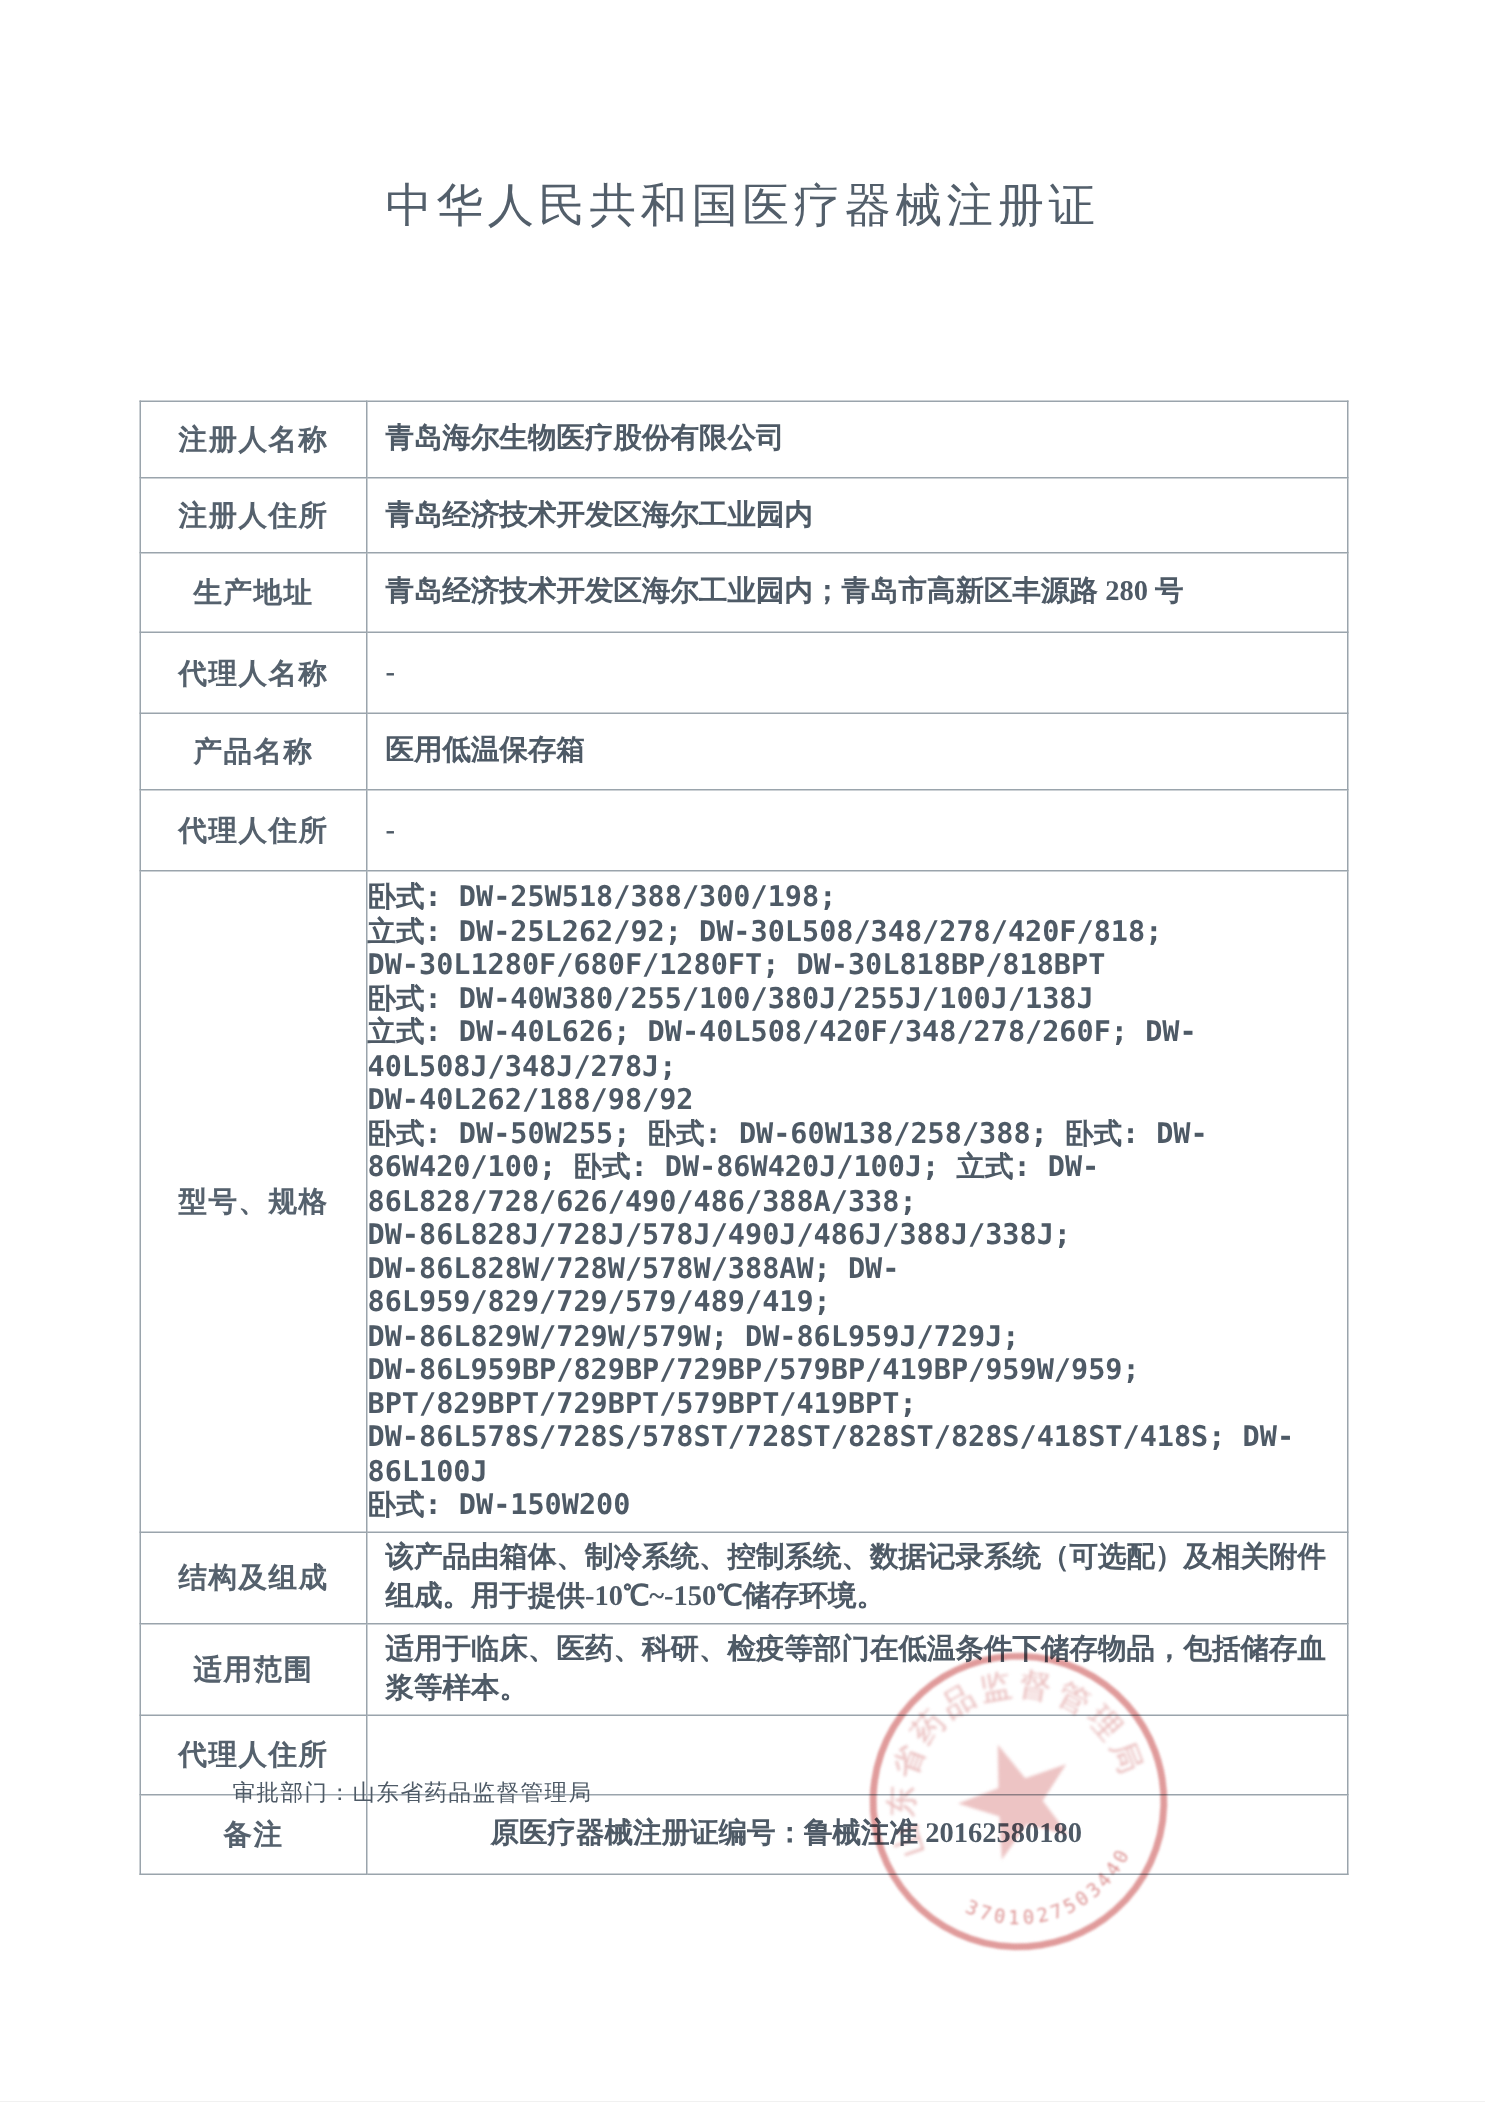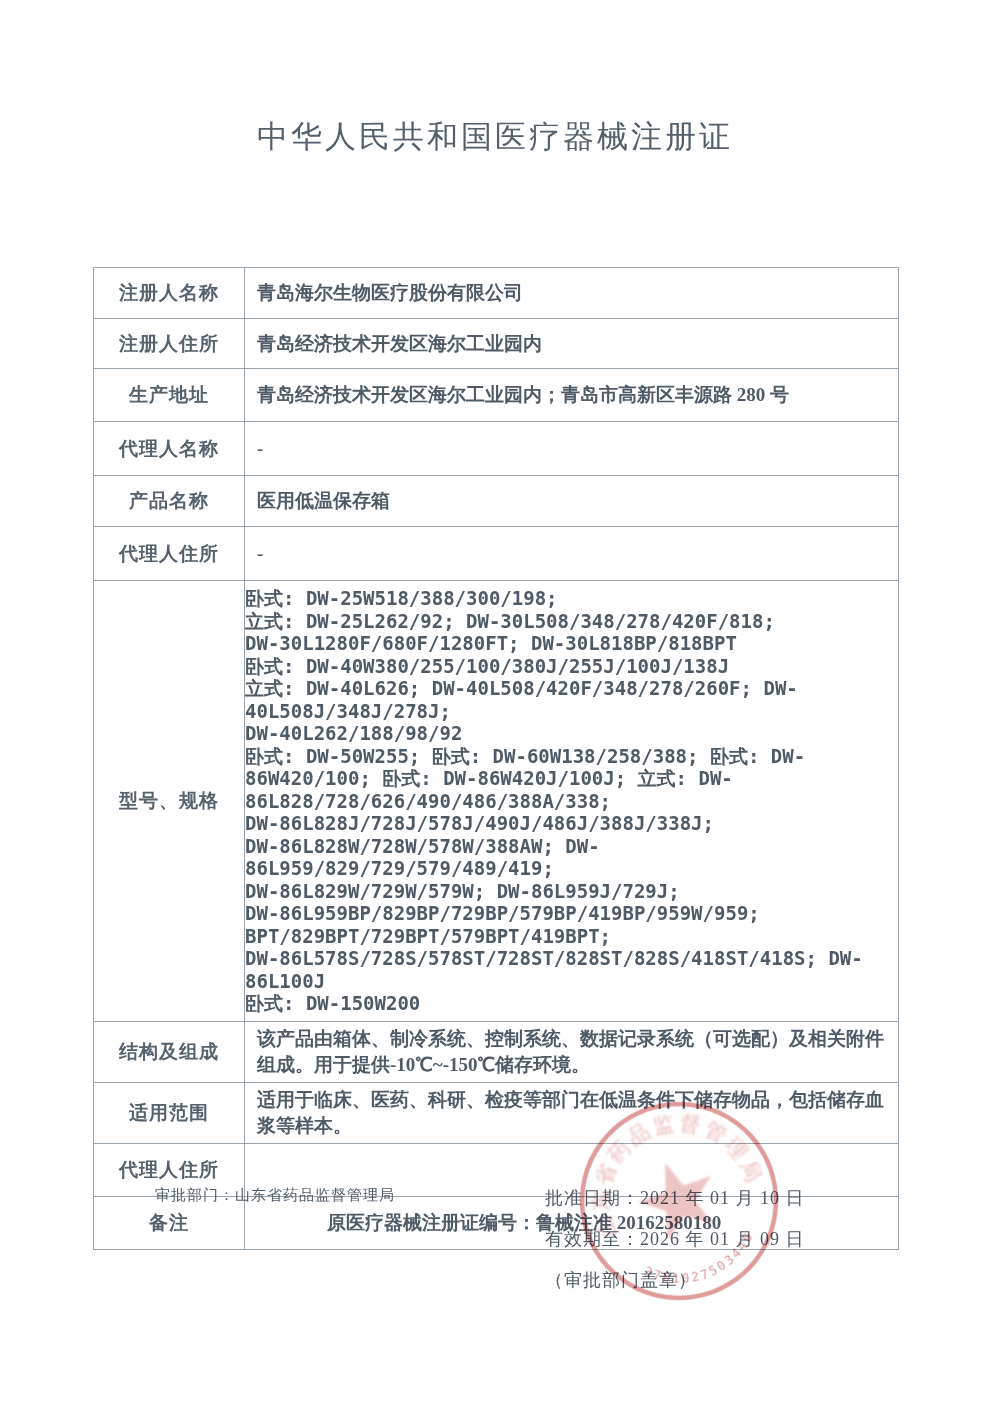--- a/index.html
+++ b/index.html
@@ -141,25 +141,20 @@
       </tr>
       <tr style="height:53px;">
         <td class="label-cell">备注</td>
         <td class="value-cell remark-cell">原医疗器械注册证编号：鲁械注准 20162580180</td>
       </tr>
     </tbody>
   </table>
 
   <div class="footer-left">审批部门：山东省药品监督管理局</div>
 
-  <div class="footer-right">
-    <div class="line">批准日期：2021 年 01 月 10 日</div>
-    <div class="line">有效期至：2026 年 01 月 09 日</div>
-    <div class="line">（审批部门盖章）</div>
-  </div>
 
   <svg class="seal" viewBox="0 0 206 206" xmlns="http://www.w3.org/2000/svg">
     <circle cx="103" cy="103" r="96" fill="none" stroke="rgba(213,122,122,0.75)" stroke-width="4.5" class="blur-soft"></circle>
     <polygon points="103,63 112.4,90.1 141,90.6 118.2,107.9 126.5,135.4 103,119 79.5,135.4 87.8,107.9 65,90.6 93.6,90.1" fill="rgba(220,138,138,0.5)" class="blur-more"></polygon>
     <defs>
       <path id="sealTopArc" d="M 33,103 A 70,70 0 0 1 173,103" fill="none"></path>
       <path id="sealBottomArc" d="M 22,103 A 81,81 0 0 0 184,103" fill="none"></path>
     </defs>
     <text font-size="21" letter-spacing="3" fill="rgba(214,126,126,0.55)" class="blur-more" font-family="Liberation Serif, serif">
       <textPath href="#sealTopArc" startOffset="50%" text-anchor="middle">山东省药品监督管理局</textPath>

